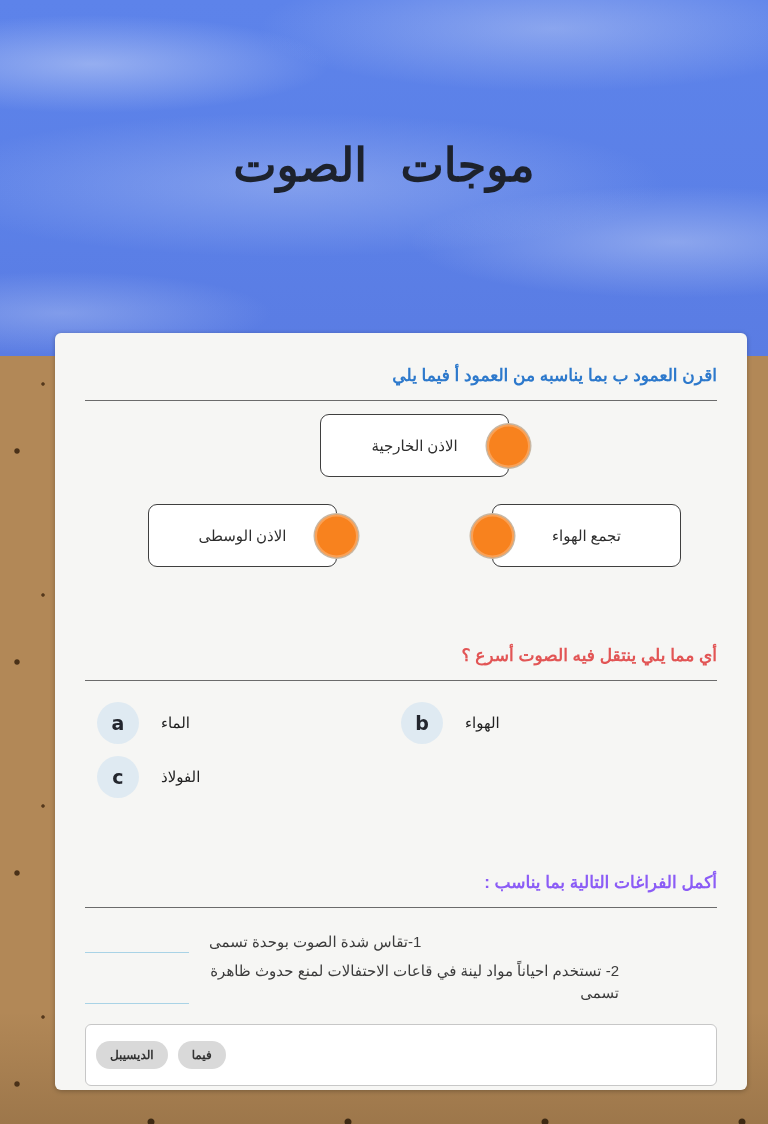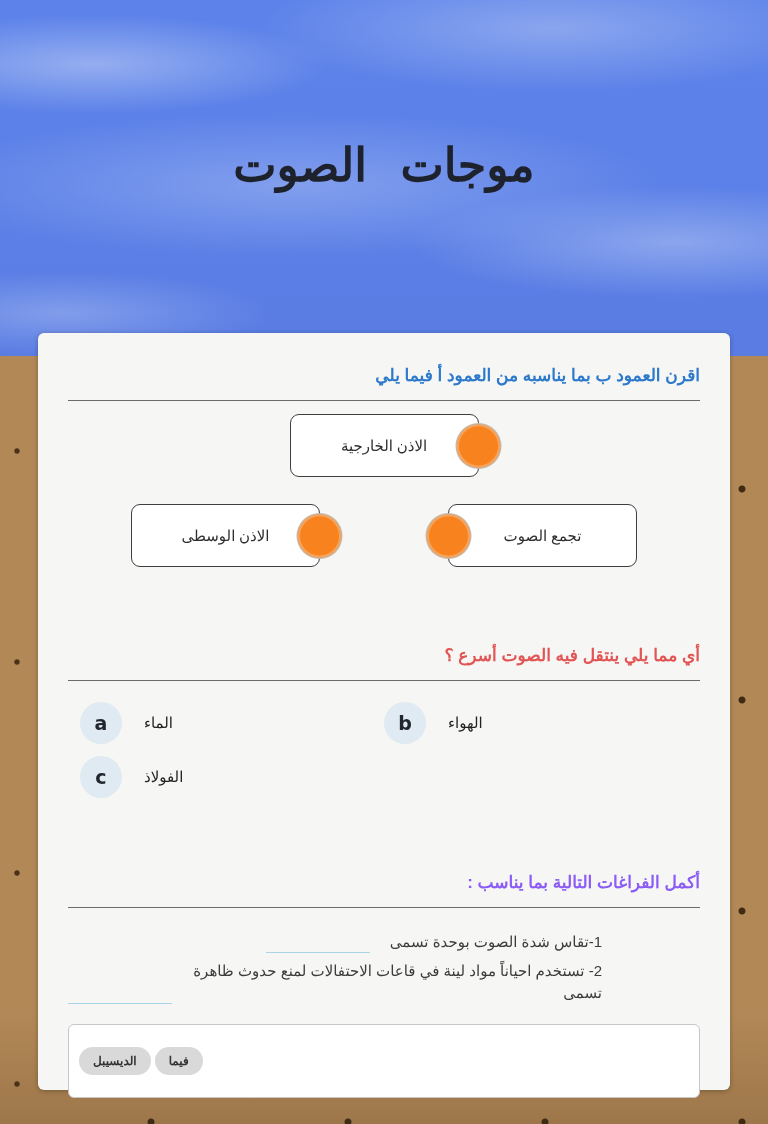--- a/index.html
+++ b/index.html
@@ -23,58 +23,58 @@
       radial-gradient(ellipse 420px 90px at 72% 8%, rgba(184,200,243,.5), transparent 70%),
       radial-gradient(ellipse 520px 100px at 38% 52%, rgba(178,196,244,.45), transparent 72%),
       radial-gradient(ellipse 380px 80px at 88% 68%, rgba(188,203,244,.5), transparent 70%),
       radial-gradient(ellipse 300px 60px at 8% 88%, rgba(176,194,242,.45), transparent 70%),
       linear-gradient(180deg,#5d83ea 0%,#5b80e7 60%,#5a7ce3 100%);
   }
   .sky-title{position:absolute;left:0;top:138px;width:100%;text-align:center;
     font-family:"Liberation Serif","DejaVu Serif",serif;font-size:46px;font-weight:600;
     color:#1d222d;word-spacing:22px;letter-spacing:1px;}
   
-  .card{position:absolute;left:38px;top:333px;width:692px;height:757px;box-sizing:border-box;
+  .card{position:absolute;left:55px;top:333px;width:692px;height:757px;box-sizing:border-box;
     background:#f6f6f4;border-radius:6px;box-shadow:0 1px 5px rgba(0,0,0,.28);
     padding:30px 30px 26px 30px;direction:rtl;}
   .section-heading{font-size:17px;font-weight:bold;text-align:right;line-height:26px;margin:0;}
   .h-blue{color:#2d79cc;}
   .h-red{color:#e25555;}
   .h-orange{color:#8b5cf6;}
   .heading-rule{border:none;border-top:1px solid #6b6b6b;margin:11px 0 0 0;}
   
   .match-grid{margin-top:13px;display:flex;flex-direction:column;gap:27px;}
   .match-row{display:flex;justify-content:center;gap:128px;}
   .match-box{position:relative;width:189px;height:63px;box-sizing:border-box;background:#ffffff;
     border:1.5px solid #3f3f3f;border-radius:9px;display:flex;align-items:center;justify-content:center;
-    font-family:"Liberation Serif","DejaVu Serif",serif;font-size:15px;color:#2e2e2e;}
+    font-family:"Liberation Serif","DejaVu Serif",serif;font-size:15px;color:#2e2e2e;margin-left:27px;}
   .dot{position:absolute;top:50%;transform:translateY(-50%);width:43px;height:43px;border-radius:50%;
     background:#f8821e;box-shadow:0 0 0 1.5px #c9b7a2, inset 0 0 0 2px rgba(255,255,255,.25);}
   .match-box.col-a .dot{left:-22px;}
   .match-box.col-b .dot{right:-22px;}
   .match-after{margin-bottom:76px;}
   
   .choice-grid{margin-top:19px;display:grid;grid-template-columns:1fr 1fr;row-gap:8px;
     direction:ltr;padding:0 12px;}
   .choice-option{display:flex;align-items:center;gap:22px;height:46px;}
   .letter-circle{width:42px;height:42px;border-radius:50%;background:#dfeaf2;flex:0 0 42px;
     display:flex;align-items:center;justify-content:center;
     font-family:"DejaVu Sans",sans-serif;font-size:19px;font-weight:bold;color:#23262e;}
   .choice-label{font-family:"Liberation Serif","DejaVu Serif",serif;font-size:15px;color:#222;text-align:center;}
   .choice-after{margin-bottom:70px;}
   
   .fill-rows{margin-top:10px;display:flex;flex-direction:column;gap:7px;}
-  .fill-row{display:flex;justify-content:flex-start;align-items:flex-end;min-height:35px;gap:20px;}
+  .fill-row{display:flex;justify-content:flex-end;align-items:flex-end;min-height:35px;gap:20px;}
   .fill-text{font-size:15px;color:#3c3c3c;margin-right:98px;line-height:22px;}
   .blank-input{width:100px;height:24px;border:none;border-bottom:1.5px solid #a9d3e6;
     background:transparent;outline:none;font-size:14px;color:#333;}
   
   .word-bank{margin-top:20px;box-sizing:border-box;min-height:43px;background:#ffffff;
-    border:1px solid #c7c7c7;border-radius:6px;display:flex;align-items:center;gap:4px;
-    padding:22px 10px;direction:ltr;}
+    border:1px solid #c7c7c7;border-radius:6px;display:flex;align-items:center;gap:10px;
+    padding:16px 10px;direction:ltr;}
   .chip{background:#d9d9d9;border-radius:15px;padding:7px 14px;font-size:12px;font-weight:bold;
     color:#333333;white-space:nowrap;}
 </style>
 </head>
 <body>
 
 <div class="page">
 
   <div class="sky">
     <div class="sky-title">موجات الصوت</div>
@@ -89,21 +89,21 @@
 
         <div class="match-row">
           <div class="match-box col-b">
             <span>الاذن الخارجية</span>
             <span class="dot"></span>
           </div>
         </div>
 
         <div class="match-row">
           <div class="match-box col-a">
-            <span>تجمع الصوت</span>
+            <span>تجمع الهواء</span>
             <span class="dot"></span>
           </div>
           <div class="match-box col-b">
             <span>الاذن الوسطى</span>
             <span class="dot"></span>
           </div>
         </div>
 
       </div>
     </div>

